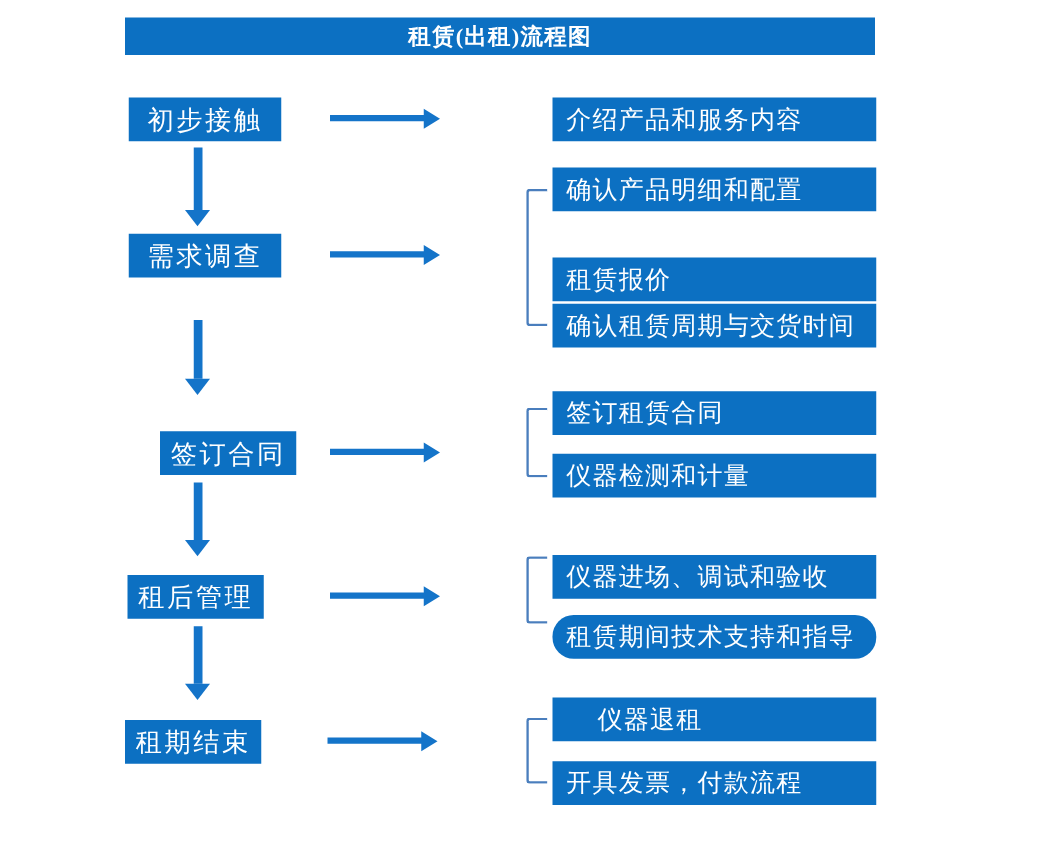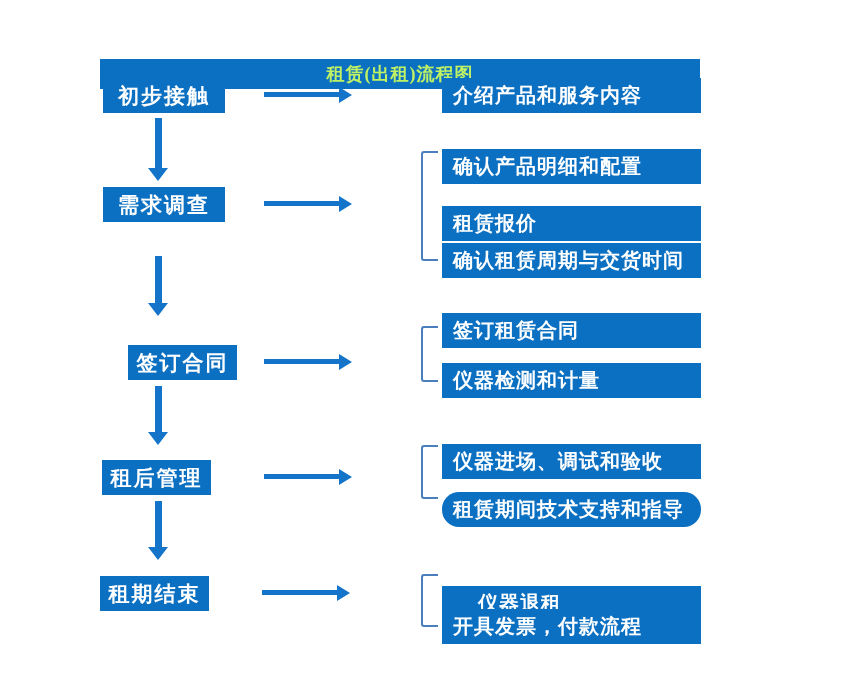--- a/index.html
+++ b/index.html
@@ -12,43 +12,42 @@
   }
   .canvas {
     position: absolute; left: 0; top: 0;
     width: 844px; height: 688px;
     background: #ffffff;
   }
   .banner {
     position: absolute;
     left: 100px; top: 14px; width: 600px; height: 30px;
     background: #0c70c2;
-    color: #bef264;
+    color: #ffffff;
     font-weight: bold;
     font-size: 18px;
     display: flex; align-items: center; justify-content: center;
     letter-spacing: 1px;
-    margin-top: 45px;
   }
   .stage-box {
     position: absolute;
     background: #0c70c2;
     color: #ffffff;
-    font-weight: bold;
+    font-weight: normal;
     font-size: 21px;
     display: flex; align-items: center; justify-content: center;
     letter-spacing: 2px;
     white-space: nowrap;
   }
   .detail-box {
     position: absolute;
     left: 442px; width: 259px; height: 35px;
     background: #0c70c2;
     color: #ffffff;
-    font-weight: bold;
+    font-weight: normal;
     font-size: 20px;
     display: flex; align-items: center;
     padding-left: 11px;
     letter-spacing: 1px;
     white-space: nowrap;
   }
   .varrow { position: absolute; width: 20px; }
   .varrow .shaft {
     width: 7px; margin: 0 auto;
     background: #1474c9;
@@ -132,26 +131,26 @@
     <div class="head"></div>
   </div>
 
   <div class="bracket" style="top:151px; height:110px;"></div>
   <div class="bracket" style="top:326px; height:56px;"></div>
   <div class="bracket" style="top:445px; height:54px;"></div>
   <div class="bracket" style="top:574px; height:53px;"></div>
 
   <div class="detail-box" style="top:78px;">介绍产品和服务内容</div>
 
-  <div class="detail-box" style="top:134px;margin-top:15px;">确认产品明细和配置</div>
+  <div class="detail-box" style="top:134px;">确认产品明细和配置</div>
   <div class="detail-box" style="top:187px;margin-top:19px;">租赁报价</div>
   <div class="detail-box" style="top:243px;">确认租赁周期与交货时间</div>
 
   <div class="detail-box" style="top:313px;">签订租赁合同</div>
   <div class="detail-box" style="top:363px;">仪器检测和计量</div>
 
   <div class="detail-box" style="top:444px;">仪器进场、调试和验收</div>
   <div class="detail-box" style="top:492px;border-radius:17px;">租赁期间技术支持和指导</div>
 
-  <div class="detail-box" style="top:586px;padding-left:36px;">仪器退租</div>
+  <div class="detail-box" style="top:558px;padding-left:36px;">仪器退租</div>
   <div class="detail-box" style="top:609px;">开具发票，付款流程</div>
 
 </div>
 
 </body></html>

